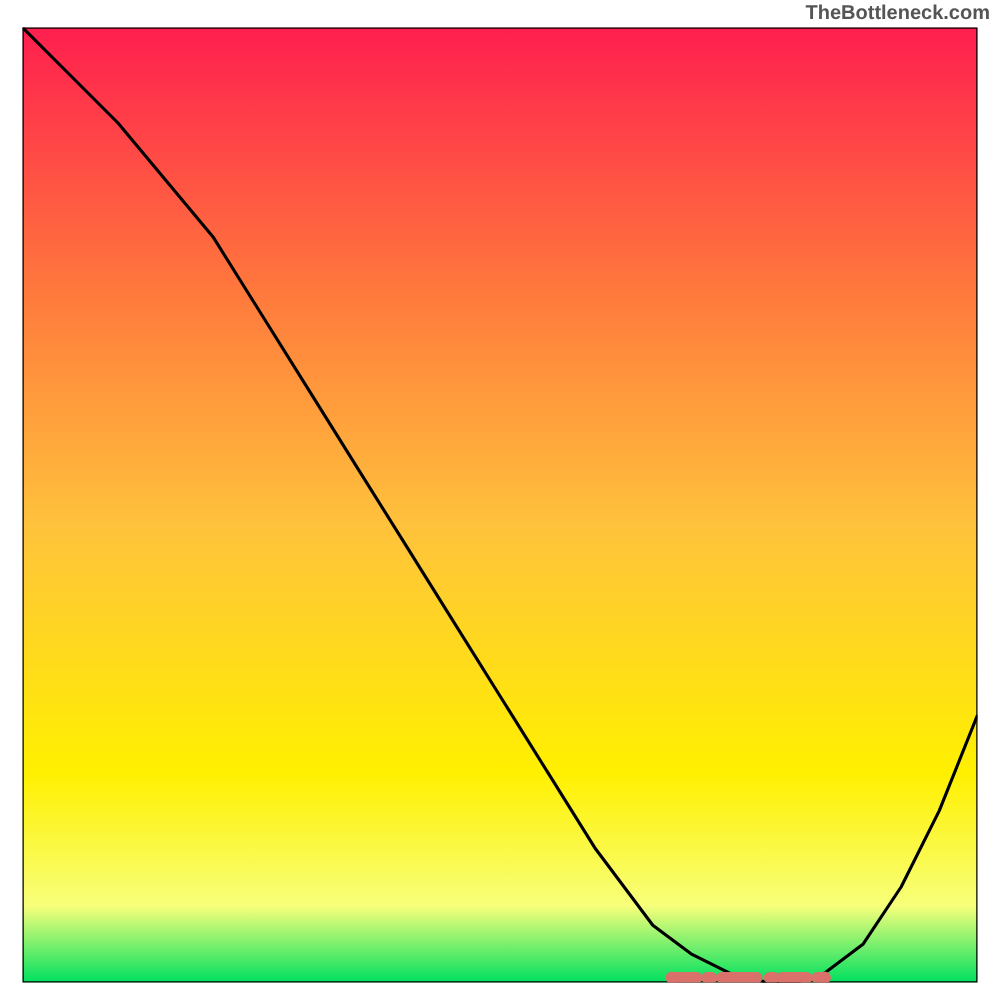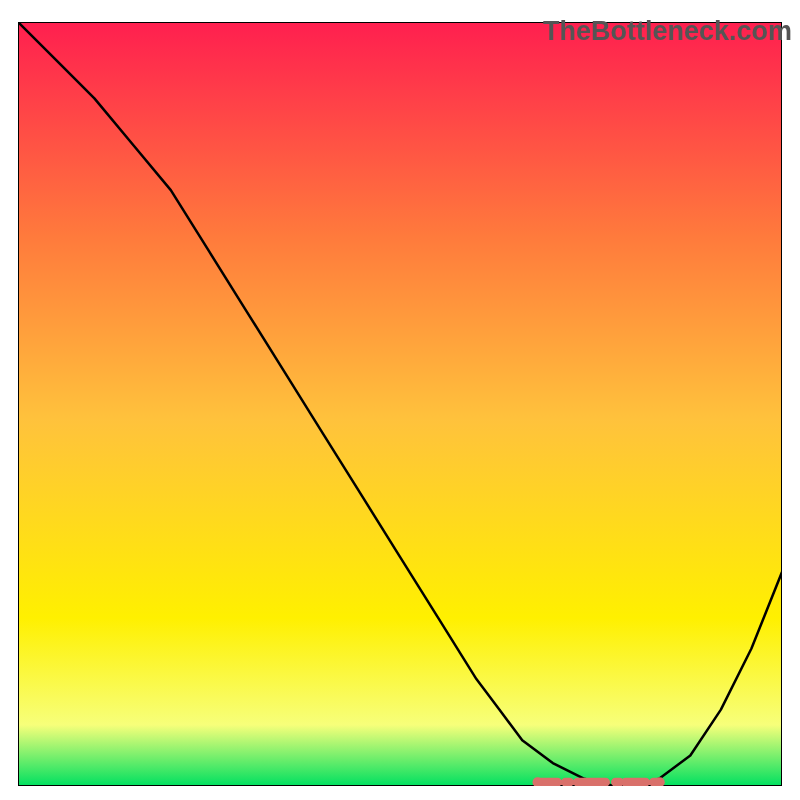--- a/index.html
+++ b/index.html
@@ -5,23 +5,23 @@
   * { margin: 0; padding: 0; box-sizing: border-box; }
   body {
     width: 800px;
     height: 800px;
     background: #ffffff;
     position: relative;
     font-family: Arial, sans-serif;
   }
   .watermark {
     position: absolute;
-    top: 16px;
+    top: 2px;
     right: 8px;
-    font-size: 27px;
+    font-size: 16px;
     font-weight: bold;
     color: #555555;
     z-index: 10;
   }
   .plot-area {
     position: absolute;
     left: 18px;
     top: 22px;
     width: 764px;
     height: 764px;

